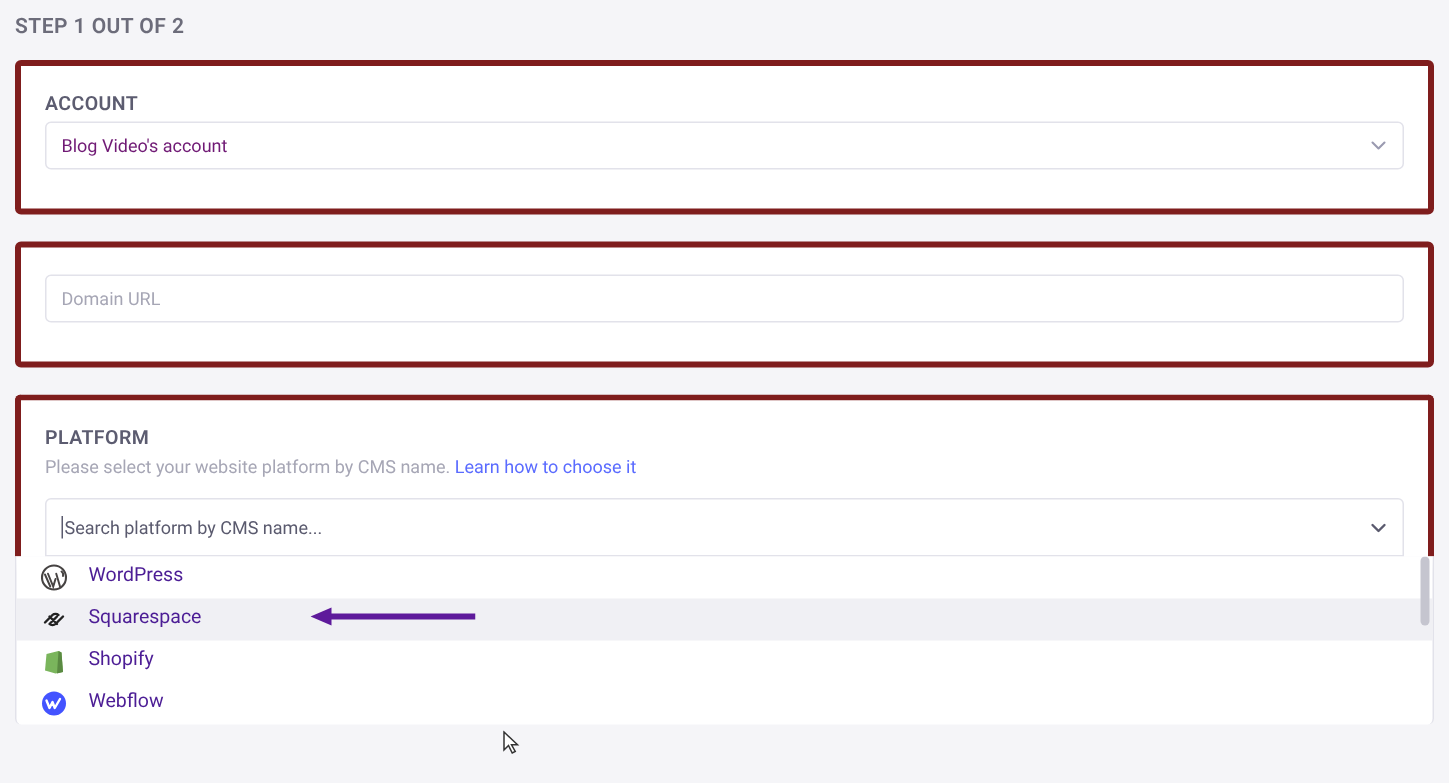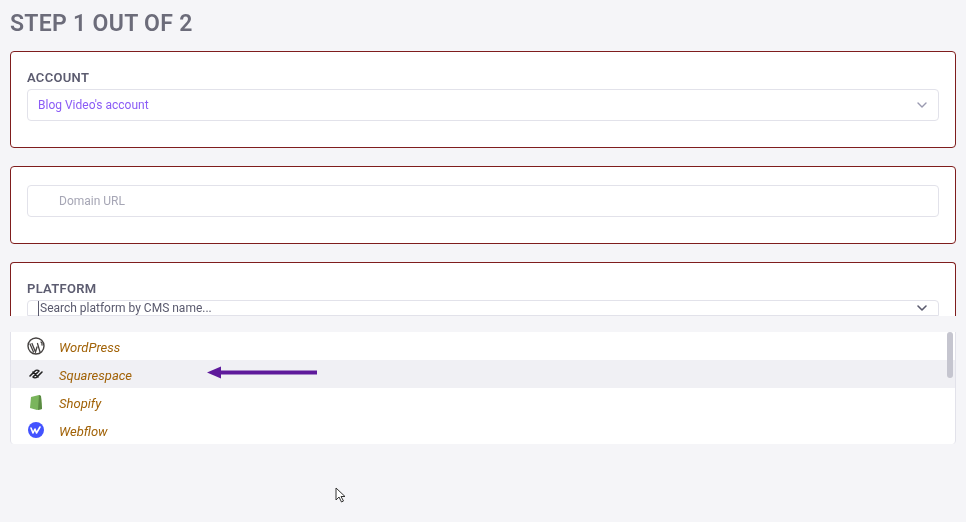--- a/index.html
+++ b/index.html
@@ -6,30 +6,30 @@
   body {
     font-family: -apple-system, BlinkMacSystemFont, "Segoe UI", Roboto, sans-serif;
     background: #f5f5f8;
     width: 966px;
     height: 522px;
     overflow: hidden;
     color: #5a5a6e;
     font-size: 13px;
   }
   .page-title {
-    font-size: 23px;
+    font-size: 14px;
     font-weight: 600;
     color: #6c6c7a;
     padding: 10px 10px 14px 10px;
     letter-spacing: 0.3px;
   }
   .card {
     background: #fff;
     border-radius: 4px;
-    border: 1px solid #7f1d1d;
+    border: 4px solid #7f1d1d;
     margin: 0 10px 18px 10px;
     padding: 18px 16px 26px 16px;
   }
   .section-heading {
     font-size: 13px;
     font-weight: 600;
     color: #5c5c70;
     letter-spacing: 0.3px;
     margin-bottom: 4px;
   }
@@ -45,22 +45,22 @@
     border-radius: 4px;
     background: #fff;
     font-size: 12px;
     color: #5a5a6e;
     padding: 0 30px 0 10px;
     position: relative;
     display: flex;
     align-items: center;
     cursor: pointer;
   }
-  .select-box .value { color:#8b5cf6; }
-  .select-box .placeholder, .input-box .placeholder { color:#a6a6b5;margin-left:21px; }
+  .select-box .value { color:#701a75; }
+  .select-box .placeholder, .input-box .placeholder { color:#a6a6b5; }
   .chevron {
     position: absolute;
     right: 10px;
     top: 50%;
     transform: translateY(-50%);
     width: 12px;
     height: 12px;
   }
   .input-box { cursor: text; }
   .link { color:#5b6cff; text-decoration:none; font-size:12px; cursor:pointer;}
@@ -74,27 +74,26 @@
     border-bottom:none;
     border-radius: 0 0 4px 4px;
     max-height: 130px;
     overflow:hidden;
   }
   .list {
     position:relative;
   }
   .option {
     display:flex;
-    align-items:flex-end;
+    align-items:flex-start;
     gap:14px;
     padding: 5px 16px;
     font-size:13px;
-    color:#a16207;
+    color:#4c1d95;
     cursor:pointer;
-    font-style:italic;
   }
   .option.hover { background:#f0f0f4; }
   .opt-icon {
     width:18px;
     height:18px;
     display:flex;
     align-items:center;
     justify-content:center;
     font-size:13px;
     font-weight:600;
@@ -105,25 +104,25 @@
     width:8px; height:100%;
   }
   .scroll-thumb{
     position:absolute;
     right:1px; top:0;
     width:6px; height:46px;
     background:#c5c5cf;
     border-radius:3px;
   }
   
-  .combo-wrap{ position:relative; margin:16px 10px; }
+  .combo-wrap{ position:relative; margin:0 10px; }
   .combo-wrap .card{ margin:0; padding:18px 16px 0 16px; border-bottom:none; border-radius:4px 4px 0 0;}
   .combo-input{
     width:100%;
-    height:16px;
+    height:39px;
     border:1px solid #e2e2ea;
     border-radius:4px 4px 0 0;
     padding:0 30px 0 10px;
     font-size:12px;
     color:#5a5a6e;
     display:flex;
     align-items:center;
     position:relative;
     background:#fff;
     cursor:text;
@@ -165,20 +164,24 @@
 
 <div class="card">
   <div class="input-box">
     <span class="placeholder">Domain URL</span>
   </div>
 </div>
 
 <div class="combo-wrap">
   <div class="card">
     <div class="section-heading">PLATFORM</div>
+    <div class="section-sub">
+      <span>Please select your website platform by CMS name.  </span>
+      <a class="link">Learn how to choose it</a>
+    </div>
     <div class="combo-input">
       <span class="caret"></span>
       <span class="placeholder">Search platform by CMS name...</span>
       <span class="chevron">
         <svg viewBox="0 0 12 12" width="12" height="12">
             <path d="M2 4 L6 8 L10 4" stroke="#5a5a6e" stroke-width="1.6" fill="none" stroke-linecap="round" stroke-linejoin="round"></path>
           </svg>
       </span>
     </div>
   </div>

